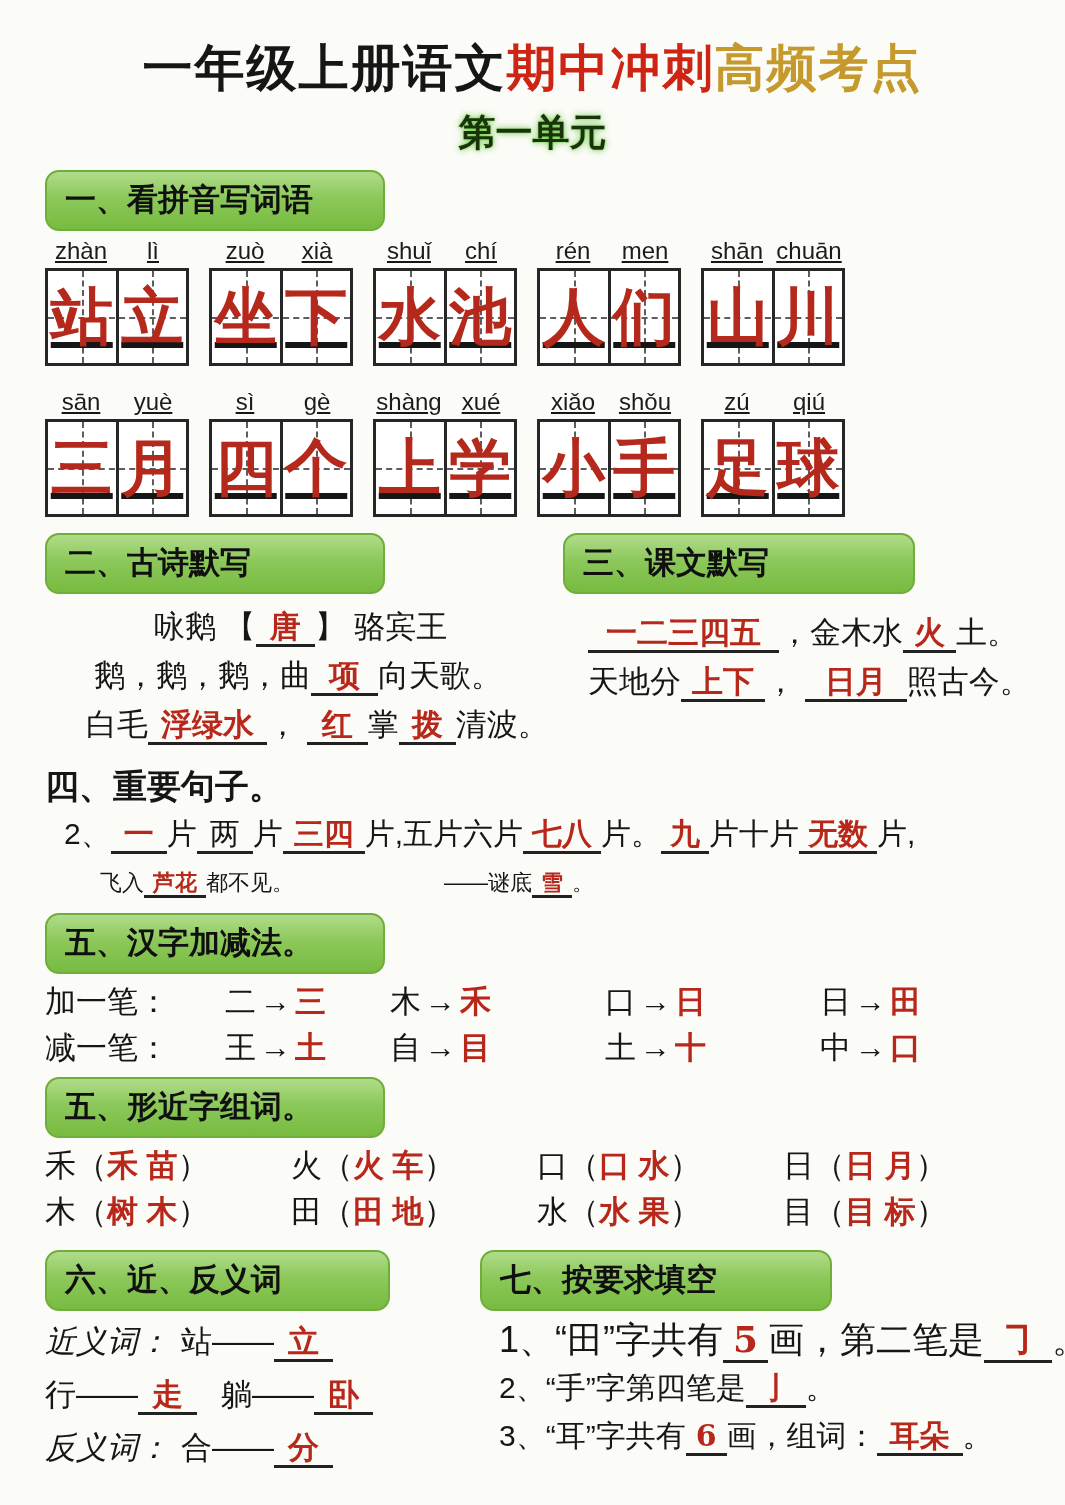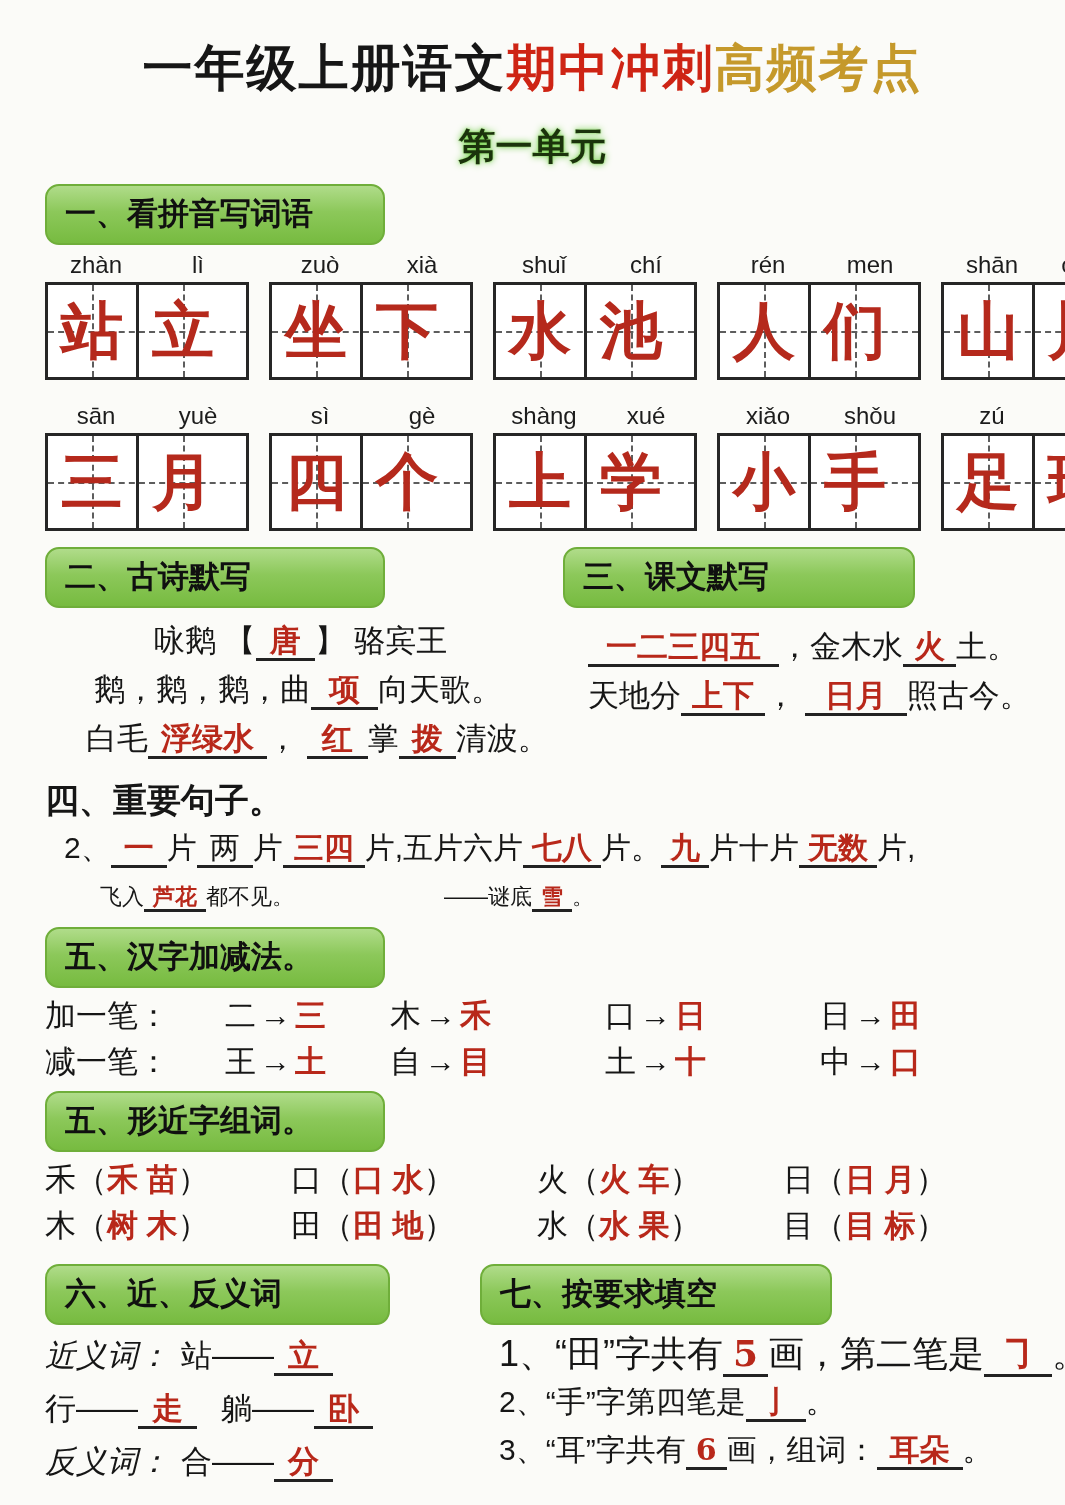--- a/index.html
+++ b/index.html
@@ -9,37 +9,37 @@
     font-family:"Liberation Sans",sans-serif;
     position:relative;
   }
   .page{padding:40px 45px 0 45px;box-sizing:border-box;}
 
   
   .title{text-align:center;font-size:50px;font-weight:700;letter-spacing:2px;line-height:1.15;white-space:nowrap;}
   .title .t-red{color:#ce2414;}
   .title .t-gold{color:#c5992b;}
   .subtitle{
-    text-align:center;font-size:37px;font-weight:700;margin-top:24px;
+    text-align:center;font-size:37px;font-weight:700;margin-top:10px;
     color:#1b330c;text-shadow:0 0 7px #64c938,0 0 2px #8ad95f;
   }
 
   
   .bar{
     display:inline-block;box-sizing:border-box;
     background:linear-gradient(180deg,#b0dc8a 0%,#8cc85a 45%,#77bb40 100%);
     border:2px solid #6fae3a;border-radius:14px;
     font-size:31px;font-weight:800;color:#101010;
     padding:7px 22px 8px 18px;min-width:340px;
     margin-top:12px;
   }
 
   
   .grid-row{display:flex;gap:20px;margin-top:6px;}
-  .pz-col{width:204px;flex:none;}
+  .pz-col{width:144px;flex:none;text-decoration:underline;}
   .py-row{display:flex;}
   .py{flex:1;text-align:center;font-size:24px;color:#1c1c1c;}
   .tz-group{display:flex;position:relative;border:3px solid #262626;background:#fff;margin-top:3px;box-sizing:content-box;}
   .tz-cell{width:88px;height:92px;position:relative;display:flex;align-items:center;justify-content:center;}
   .tz-cell + .tz-cell{border-left:3px solid #262626;}
   .tz-cell::before{content:"";position:absolute;left:50%;top:0;bottom:0;border-left:2px dashed #5d5d5d;}
   .tz-hline{position:absolute;left:0;right:0;top:50%;border-top:2px dashed #5d5d5d;}
   .tz-char{position:relative;z-index:1;font-size:62px;line-height:1;font-weight:700;color:#b5291c;font-family:"DejaVu Serif",serif;}
 
   
@@ -288,22 +288,22 @@
         <span class="stroke-item"><span>中</span><span class="arrow">→</span><span class="red">口</span></span>
       </div>
     </div>
 
   <div>
     <span class="bar" style="margin-top:8px">五、形近字组词。</span>
   </div>
   <div id="sim-rows" style="margin-top:6px">
       <div class="sim-row">
         <span class="sim-item"><span>禾（</span><span class="red">禾 苗</span><span>）</span></span>
+        <span class="sim-item"><span>火（</span><span class="red">火 车</span><span>）</span></span>
         <span class="sim-item"><span>口（</span><span class="red">口 水</span><span>）</span></span>
-        <span class="sim-item"><span>火（</span><span class="red">火 车</span><span>）</span></span>
         <span class="sim-item"><span>日（</span><span class="red">日 月</span><span>）</span></span>
       </div>
       <div class="sim-row">
         <span class="sim-item"><span>木（</span><span class="red">树 木</span><span>）</span></span>
         <span class="sim-item"><span>田（</span><span class="red">田 地</span><span>）</span></span>
         <span class="sim-item"><span>水（</span><span class="red">水 果</span><span>）</span></span>
         <span class="sim-item"><span>目（</span><span class="red">目 标</span><span>）</span></span>
       </div>
     </div>
 

